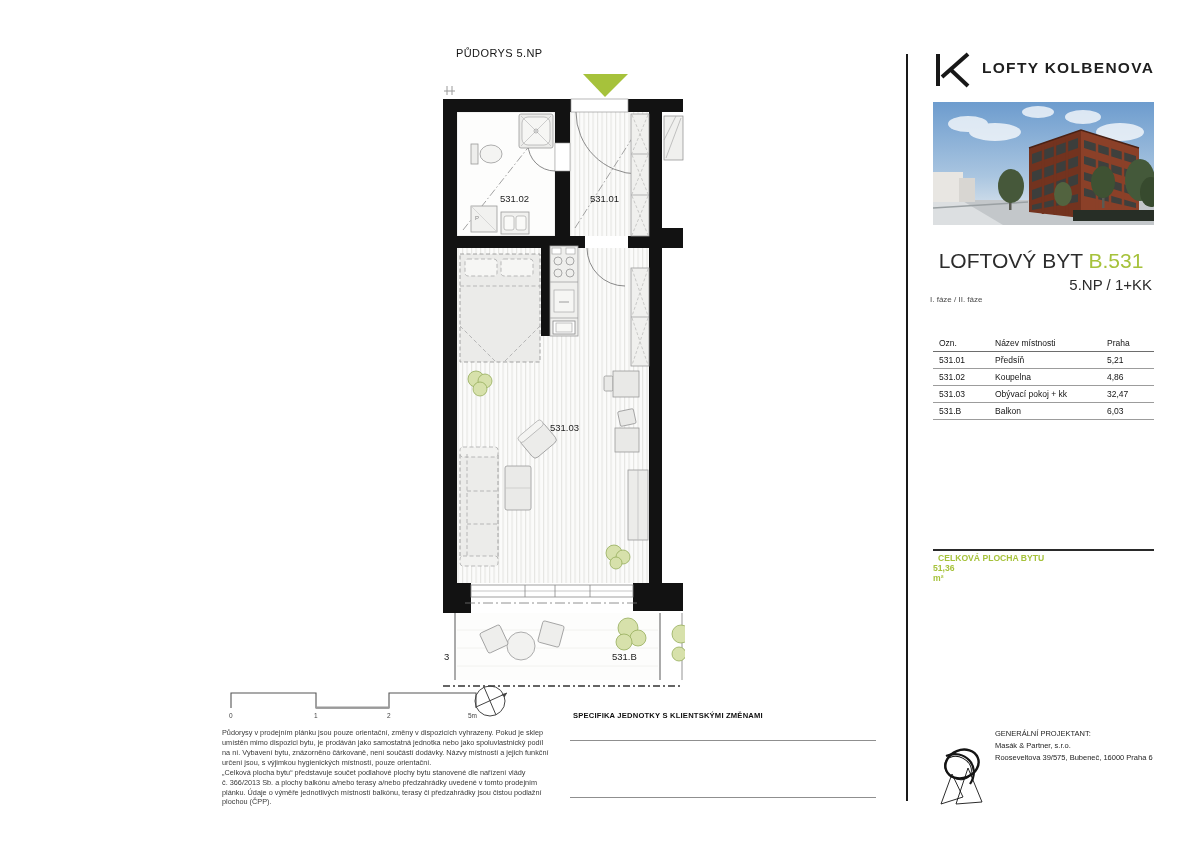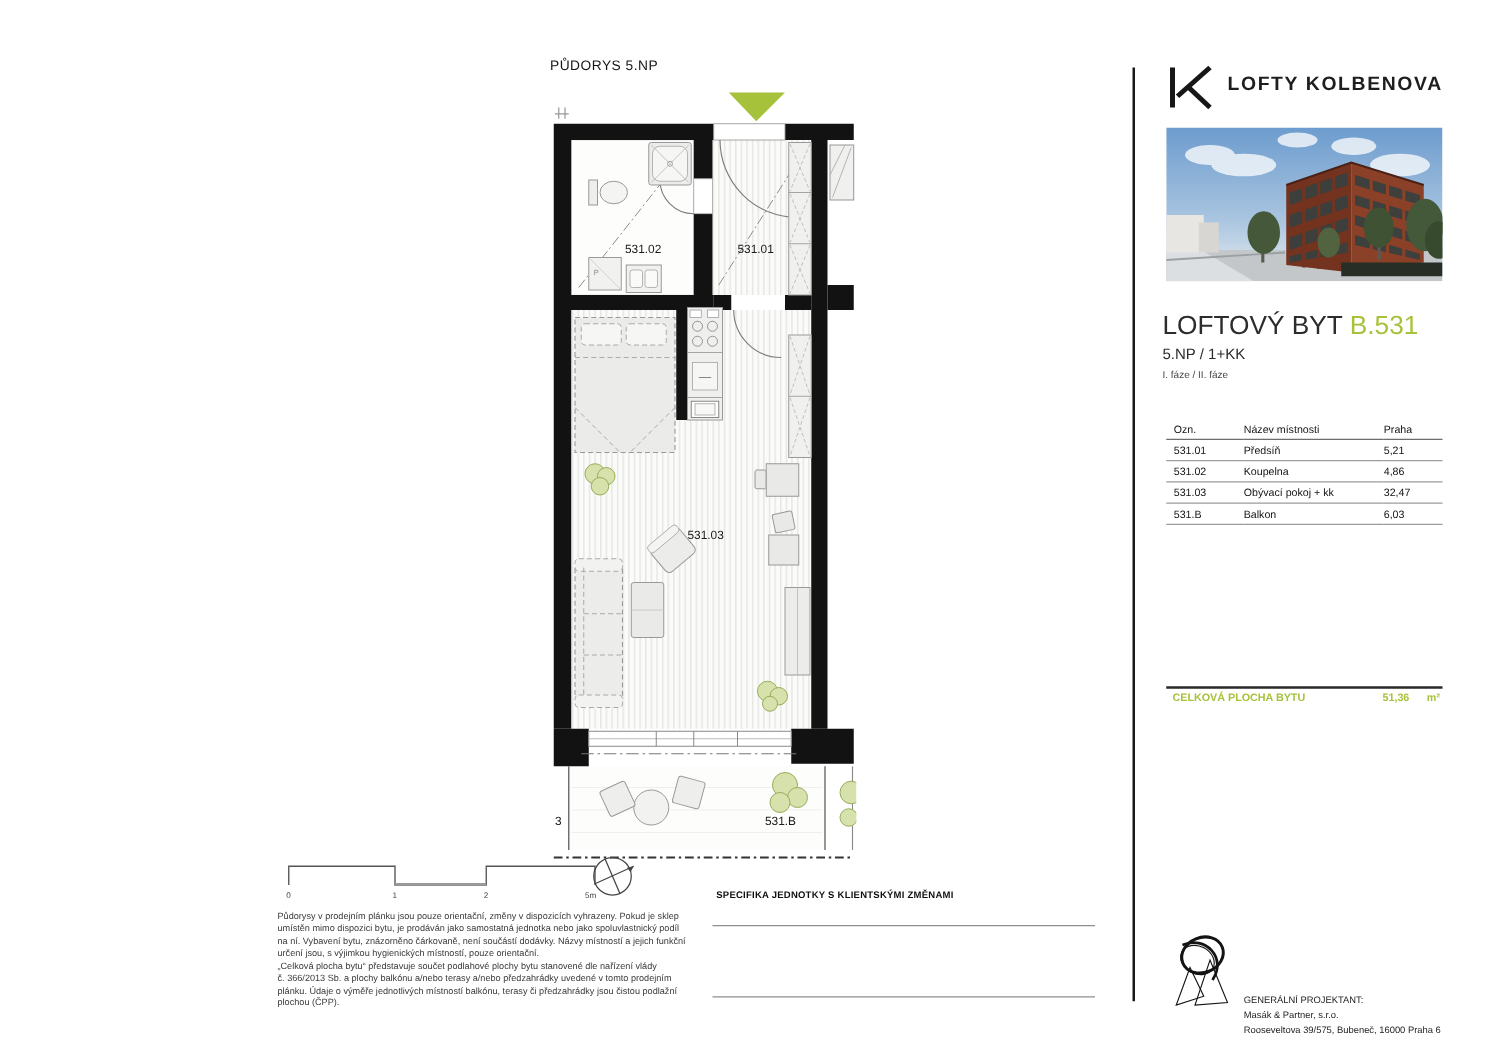--- a/index.html
+++ b/index.html
@@ -2,60 +2,60 @@
 <html><head>
 <meta charset="utf-8">
 <style>
   html,body{margin:0;padding:0;background:#ffffff;}
   body{width:1200px;height:848px;position:relative;overflow:hidden;
        font-family:"Liberation Sans",sans-serif;color:#1c1c1c;
        --accent:#a6c23b;}
   .abs{position:absolute;}
 
   
-  #plan-title{left:440px;top:47px;font-size:11px;letter-spacing:.4px;color:#161616;}
+  #plan-title{left:456px;top:47px;font-size:11px;letter-spacing:.4px;color:#161616;}
   #plan-svg{left:435px;top:68px;}
   #scalebar-svg{left:226px;top:680px;}
   #disclaimer{left:222px;top:728px;width:358px;font-size:7.3px;
               color:#3a3a3a;line-height:1.36;white-space:pre-line;}
 
   
   #spec-title{left:573px;top:711px;font-size:7.6px;font-weight:bold;color:#0f0f0f;letter-spacing:.2px;}
   .spec-line{height:0;border-top:1px solid #8f8f8f;width:306px;left:570px;}
   #spec-line1{top:740px;} #spec-line2{top:797px;}
 
   
   #divider{left:906px;top:54px;width:2px;height:747px;background:#191919;}
   #brand-glyph{left:930px;top:50px;}
   #brand-name{left:982px;top:59px;font-size:15.5px;font-weight:bold;letter-spacing:1.3px;color:#1e1e1e;}
   #photo-svg{left:933px;top:102px;}
 
-  #unit-heading{left:930px;top:249px;width:222px;text-align:left;font-size:21px;color:#2c2c2c;}
+  #unit-heading{left:930px;top:249px;width:222px;text-align:center;font-size:21px;color:#2c2c2c;}
   #unit-heading .code{color:var(--accent);}
-  #unit-sub{left:930px;top:276px;width:222px;font-size:12px;color:#2c2c2c;}
+  #unit-sub{left:930px;top:276px;width:222px;text-align:right;font-size:15px;color:#2c2c2c;}
   #unit-phase{left:930px;top:295px;width:222px;text-align:left;font-size:8px;color:#4a4a4a;}
 
   #room-table{left:933px;top:335px;width:221px;border-collapse:collapse;font-size:8.5px;color:#141414;}
   #room-table th{font-weight:normal;text-align:left;margin-top:20px;}
   #room-table th,#room-table td{padding:3px 0 3px 0;height:10px;}
   #room-table thead tr{border-bottom:1px solid #6d6d6d;}
   #room-table tbody tr{border-bottom:1px solid #9c9c9c;}
   #room-table .c1{width:56px;padding-left:6px;}
   #room-table .c2{width:112px;}
   #room-table .c3{width:47px;}
 
   #total-line{left:933px;top:549px;width:221px;height:0;border-top:2px solid #2a2a2a;}
   #total-row{left:933px;top:553px;width:221px;display:flex;align-items:baseline;
-             font-size:8.6px;font-weight:bold;color:var(--accent);}
+             font-size:8.6px;font-weight:bold;color:var(--accent);flex-direction:column;}
   #total-row .t-label{padding-left:5px;flex:1;}
   #total-row .t-value{margin-right:14px;}
   #total-row .t-unit{margin-right:2px;text-align:center;}
 
   #proj-logo{left:936px;top:744px;}
-  #projektant{left:995px;top:794px;font-size:7.5px;color:#242424;line-height:1.6;}
+  #projektant{left:995px;top:728px;font-size:7.5px;color:#242424;line-height:1.6;}
 </style>
 </head>
 <body style="--accent: #a6c23b;">
 
 <div class="abs" id="plan-title">PŮDORYS 5.NP</div>
 
 <svg class="abs" id="plan-svg" width="250" height="640" viewBox="0 0 250 640">
   <defs>
     <pattern id="wd" width="4.5" height="10" patternUnits="userSpaceOnUse">
       <rect width="4.5" height="10" fill="#fbfbfa"></rect>

